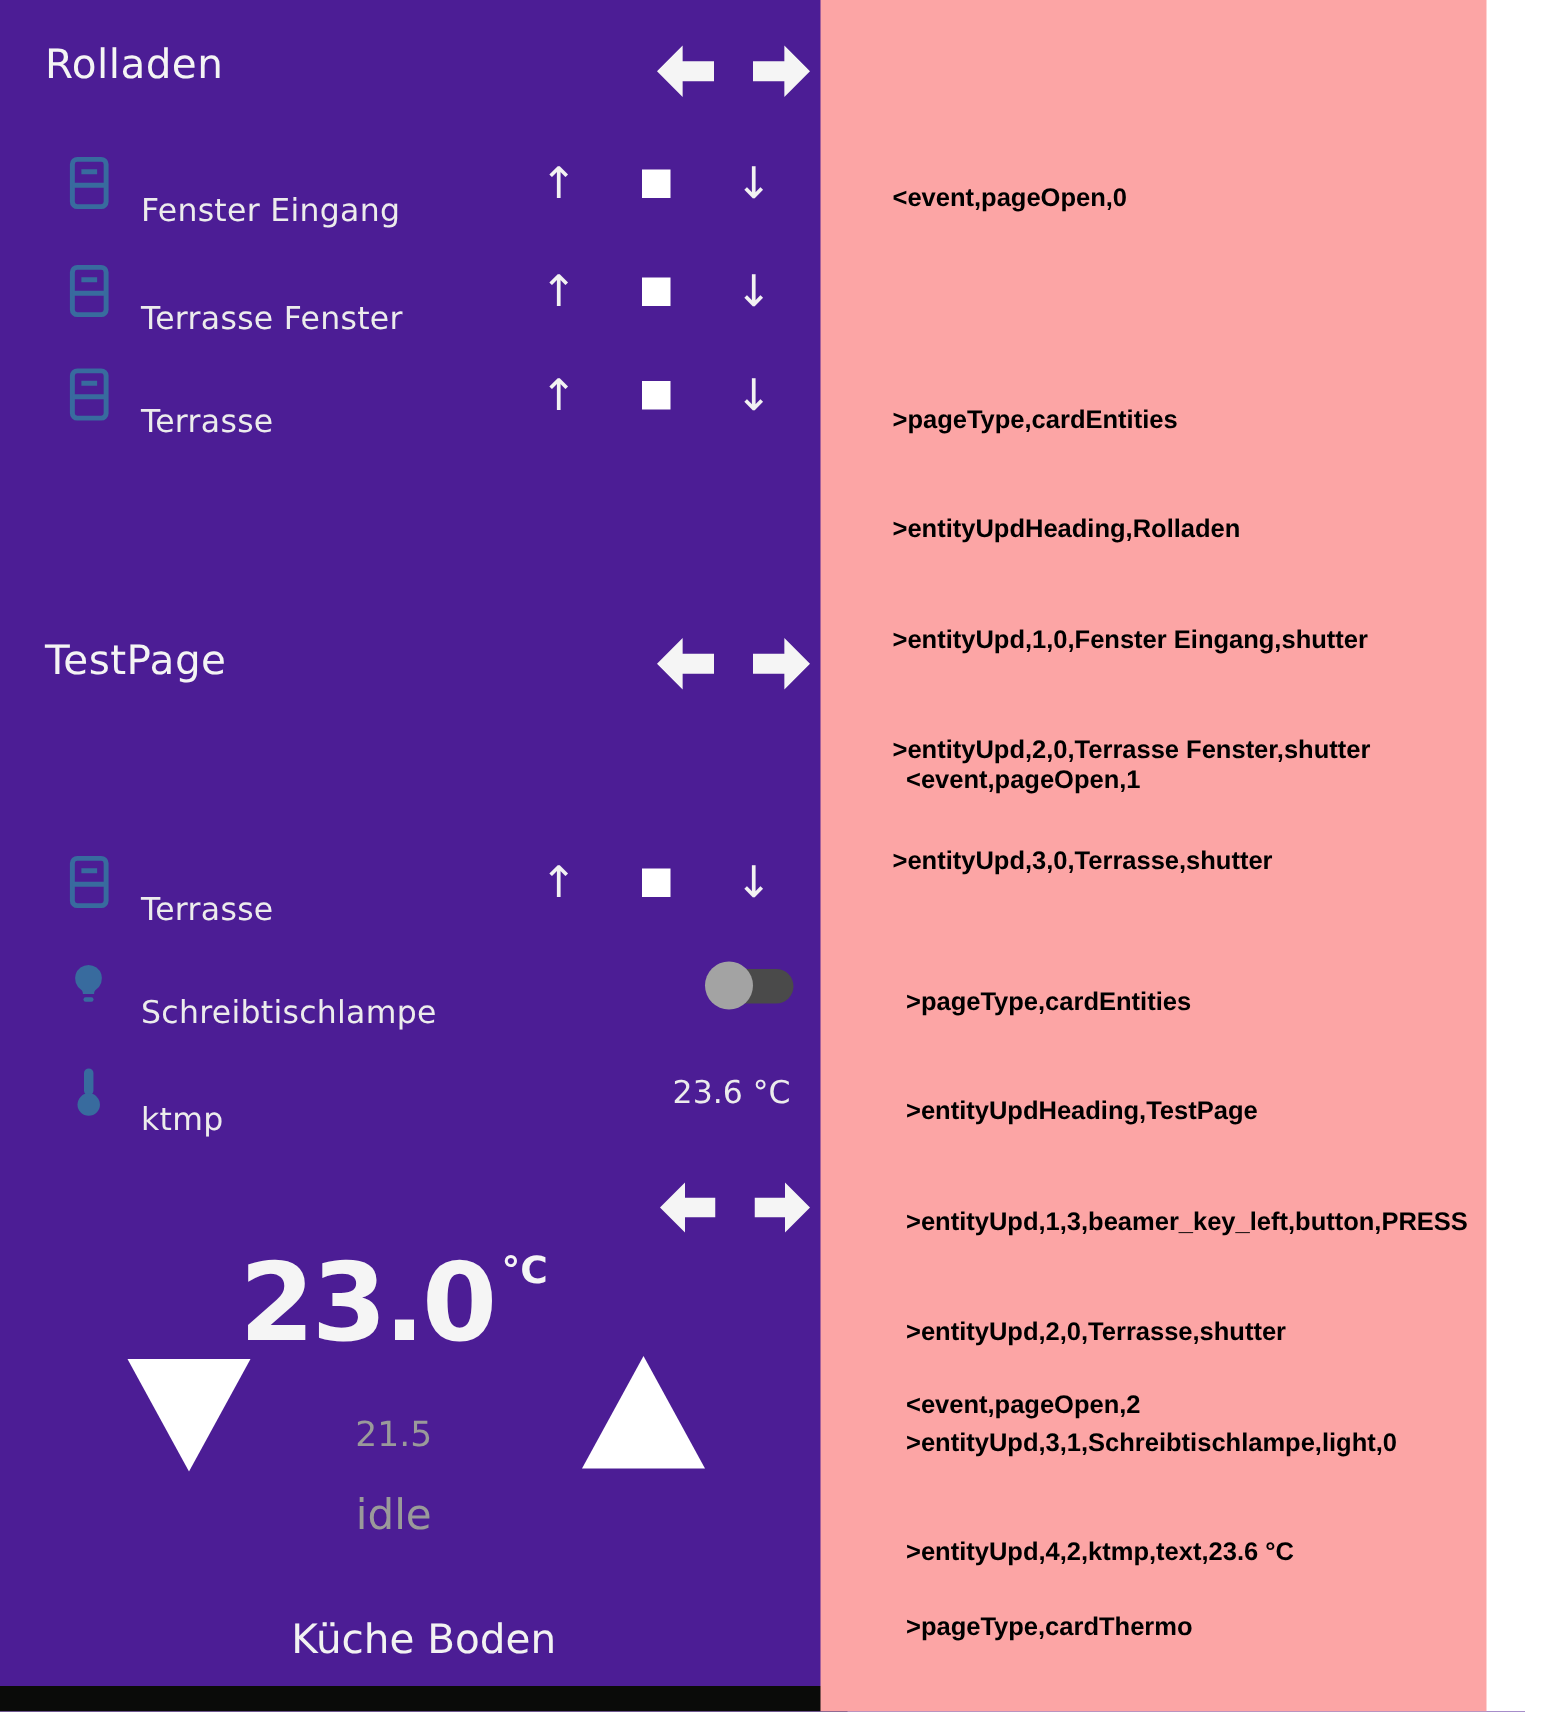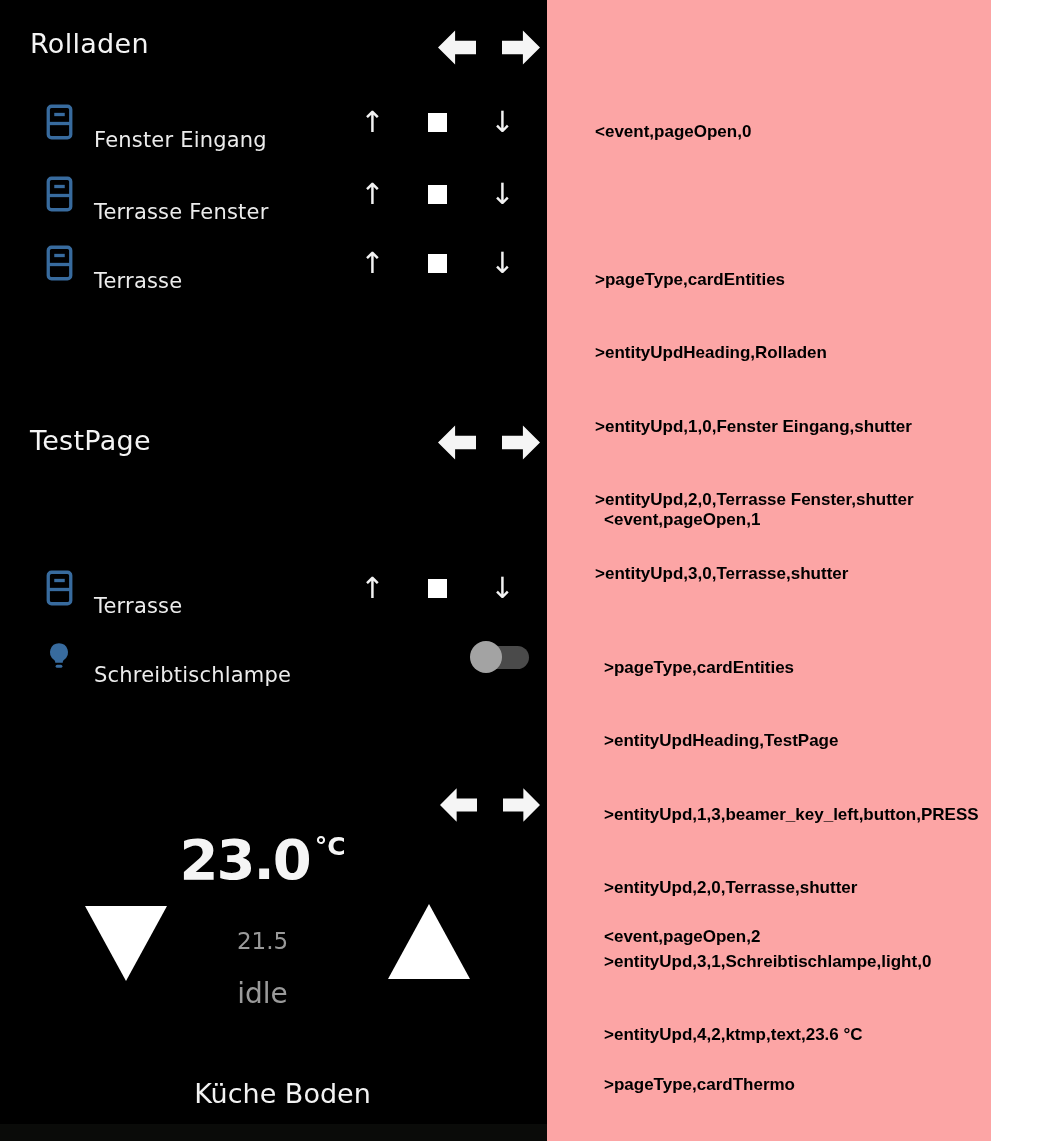--- a/index.html
+++ b/index.html
@@ -1,21 +1,21 @@
 <!DOCTYPE html>
 <html><head>
 <meta charset="utf-8">
 <style>
   html,body{margin:0;padding:0;}
   body{
     width:1045px;height:1141px;position:relative;background:#ffffff;
     font-family:"DejaVu Sans","Liberation Sans",sans-serif;overflow:hidden;
   }
   
-  .panel-column{position:absolute;left:0;top:0;width:565px;height:1141px;background:#000000;}
+  .panel-column{position:absolute;left:0;top:0;width:565px;height:1141px;background:#4c1d95;}
   .card{position:absolute;left:0;width:565px;}
   #card1{top:0;height:410px;}
   #card2{top:410px;height:360px;text-align:center;}
   #card3{top:770px;height:354px;}
   .card-title{position:absolute;left:30px;font-size:27px;color:#f4f4f4;letter-spacing:0.3px;}
   .nav-arrows{position:absolute;right:25px;display:flex;gap:26px;align-items:center;}
   .nav-arrow{display:block;cursor:pointer;}
   .nav-arrow svg{display:block;}
   
   .entity-row{position:absolute;left:0;width:565px;height:44px;display:flex;align-items:center;}
@@ -25,21 +25,21 @@
   .ctrl{width:65px;height:44px;display:flex;align-items:center;justify-content:center;color:#f2f2f2;font-size:29px;line-height:1;cursor:pointer;}
   .stop-square{width:19px;height:19px;background:#ffffff;}
   .press-label{margin-left:auto;margin-right:38px;color:#2095d5;font-size:22px;font-weight:600;letter-spacing:0.6px;cursor:pointer;}
   .value-label{margin-left:auto;margin-right:38px;font-size:21px;color:#ececec;}
   .toggle{margin-left:auto;margin-right:36px;position:relative;width:59px;height:32px;cursor:pointer;}
   .toggle-track{position:absolute;left:4px;top:5px;width:55px;height:23px;border-radius:12px;background:#4a4a4a;}
   .toggle-knob{position:absolute;left:0;top:0;width:32px;height:32px;border-radius:50%;background:#a3a3a3;}
   
   .thermo-center{position:absolute;left:0;top:0;width:525px;text-align:center;}
   .thermo-temp-row{margin-top:62px;display:flex;justify-content:center;align-items:flex-start;}
-  .thermo-current{font-size:56px;font-weight:bold;color:#f5f5f5;letter-spacing:-2px;line-height:1;}
+  .thermo-current{font-size:72px;font-weight:bold;color:#f5f5f5;letter-spacing:-2px;line-height:1;}
   .thermo-unit{font-size:25px;font-weight:bold;color:#f5f5f5;margin-top:2px;margin-left:5px;line-height:1;}
   .thermo-target{margin-top:40px;font-size:23px;color:#9a9a9a;}
   .thermo-state{margin-top:23px;font-size:28px;color:#9a9a9a;}
   .tri-down{position:absolute;left:85px;top:136px;width:0;height:0;
     border-left:41px solid transparent;border-right:41px solid transparent;border-top:75px solid #ffffff;cursor:pointer;}
   .tri-up{position:absolute;left:388px;top:134px;width:0;height:0;
     border-left:41px solid transparent;border-right:41px solid transparent;border-bottom:75px solid #ffffff;cursor:pointer;}
   .thermo-name{position:absolute;left:0;top:308px;width:565px;text-align:center;font-size:27px;color:#f2f2f2;}
   .footer-strip{position:absolute;left:0;top:1124px;width:565px;height:17px;background:#0a0b09;}
   
@@ -167,20 +167,30 @@
             <rect x="9.3" y="19.2" width="5.4" height="2.4" rx="1.2" fill="#386b9e"></rect>
           </svg>
       </span>
       <span class="entity-label">Schreibtischlampe</span>
       <span class="toggle">
         <span class="toggle-track"></span>
         <span class="toggle-knob"></span>
       </span>
     </div>
 
+    <div class="entity-row" style="top:296px">
+      <span class="entity-icon">
+        <svg width="22" height="36" viewBox="0 0 14 24">
+            <rect x="5" y="1.5" width="4.2" height="12" rx="2.1" fill="#386b9e"></rect>
+            <circle cx="7.1" cy="17.6" r="5" fill="#386b9e"></circle>
+          </svg>
+      </span>
+      <span class="entity-label">ktmp</span>
+      <span class="value-label">23.6 °C</span>
+    </div>
   </section>
 
   <section class="card" id="card3">
     <div class="nav-arrows" style="top:18px">
       <span class="nav-arrow">
         <svg width="37" height="34" viewBox="0 0 40 36">
             <path d="M0 18 L18 0 V11 H40 V25 H18 V36 Z" fill="#f5f5f5"></path>
           </svg>
       </span>
       <span class="nav-arrow">

